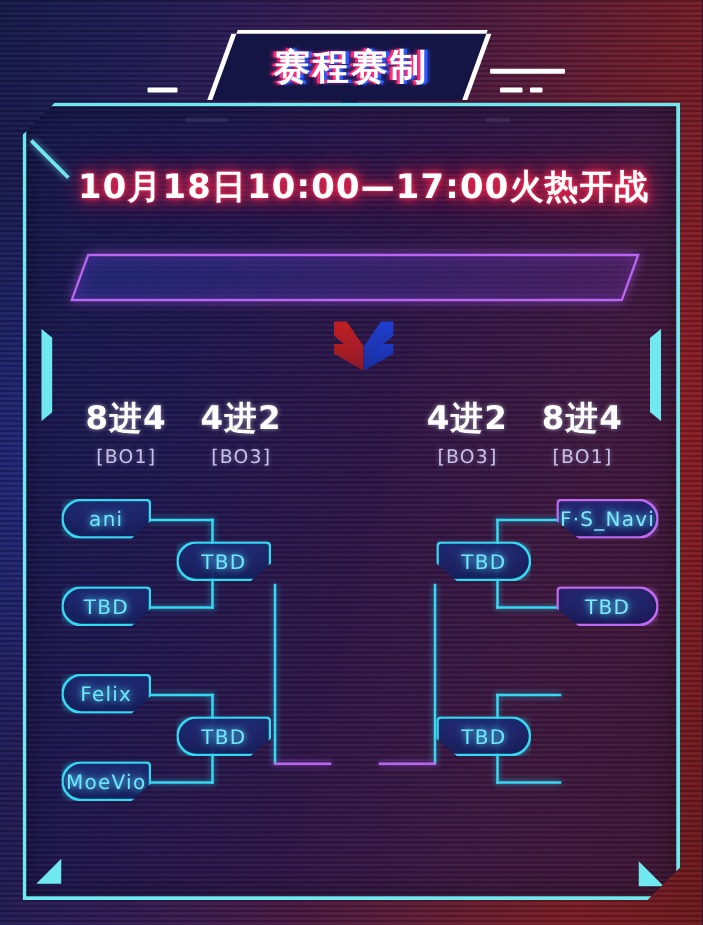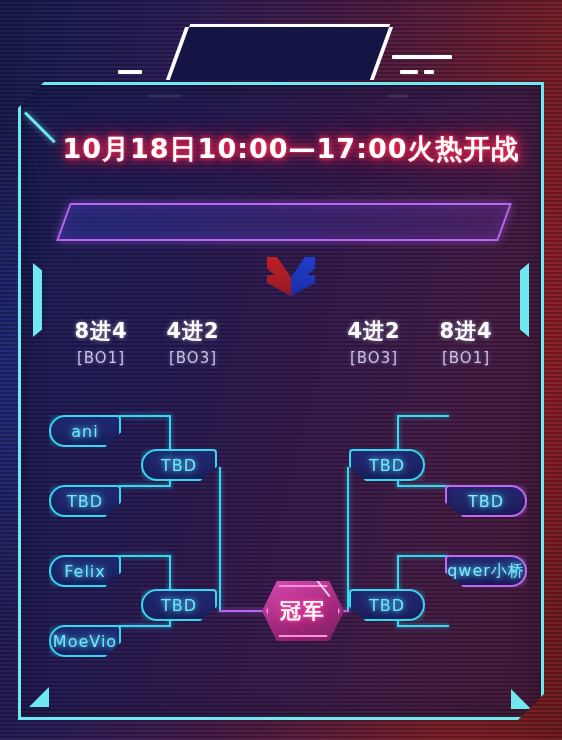--- a/index.html
+++ b/index.html
@@ -160,21 +160,21 @@
     background:linear-gradient(180deg,#1d3ac2,#18268a);
     clip-path:polygon(58% 0,100% 0,100% 26%,0 72%,0 46%);
   }
 
   
   #rounds { position:absolute; left:0; top:232px; width:526px; height:62px; }
   .round-col {
     position:absolute; top:0; width:110px; text-align:center;
   }
   .round-name {
-    font-size:21px; font-weight:bold; letter-spacing:1px;
+    font-size:26px; font-weight:bold; letter-spacing:1px;
     color:#ffffff;
     text-shadow:0 0 4px rgba(255,255,255,.55), 1px 1px 0 rgba(40,20,80,.9);
   }
   .round-name.champ {
     font-size:23px;
     text-shadow:0 0 5px rgba(255,255,255,.8), 0 0 12px rgba(255,190,230,.6), 1px 1px 0 rgba(60,20,70,.9);
   }
   .round-bo {
     margin-top:4px; font-size:15px; letter-spacing:1px;
     color:#c9c3e8;
@@ -185,21 +185,20 @@
   #bracket { position:absolute; left:0; top:300px; width:526px; height:270px; }
   .box {
     position:absolute; height:32px;
     background:linear-gradient(180deg, rgba(36,44,120,.95), rgba(26,30,92,.95));
     border:2px solid #36d8f2;
     box-shadow:0 0 7px rgba(54,216,242,.55), inset 0 0 10px rgba(0,40,90,.5);
     display:flex; align-items:center; justify-content:center;
     font-size:16px; letter-spacing:1px;
     color:#6fe8ff;
     text-shadow:0 0 5px rgba(90,225,255,.95), 0 0 11px rgba(60,200,255,.55);
-    margin-top:16px;
   }
   .box.left   { border-radius:16px 4px 4px 16px; clip-path:polygon(0 0,100% 0,100% 55%,78% 100%,0 100%); }
   .box.right  { border-radius:4px 16px 16px 4px; clip-path:polygon(0 0,100% 0,100% 100%,22% 100%,0 55%); }
   .box.magenta {
     border-color:#c06af0;
     box-shadow:0 0 7px rgba(192,106,240,.6), inset 0 0 10px rgba(40,10,80,.5);
     color:#7fe9ff;
   }
   .conn {
     position:absolute; background:#36d8f2;
@@ -244,20 +243,21 @@
 
 <div id="titlewrap">
   <div class="tdash" style="left:118px;top:46px;width:24px;"></div>
   <div class="tdash" style="left:148px;top:70px;width:34px;"></div>
   <div class="tdash" style="left:392px;top:31px;width:60px;"></div>
   <div class="tdash" style="left:400px;top:46px;width:18px;"></div>
   <div class="tdash" style="left:424px;top:46px;width:10px;"></div>
   <div class="tdash" style="left:388px;top:70px;width:20px;"></div>
   <div id="title-plate"></div>
   <div id="title-notch"></div>
+  <div id="title-text">赛程赛制</div>
 </div>
 
 <div id="frame">
   <div id="frame-scan"></div>
   <div class="corner-line" id="cl-tl"></div>
   <div class="corner-tri" id="ct-bl"></div>
   <div class="corner-tri" id="ct-br"></div>
   <div class="edge-tab" id="tab-l"></div>
   <div class="edge-tab" id="tab-r"></div>
 
@@ -337,27 +337,22 @@
     <div class="conn v" style="left:326px;top:82px;height:144px;"></div>
     <div class="conn h m" style="left:282px;top:225px;width:46px;"></div>
 
     <div class="box right" style="left:328px;top:48px;width:76px;">
       <span>TBD</span>
     </div>
     <div class="box right" style="left:328px;top:188px;width:76px;">
       <span>TBD</span>
     </div>
 
+    <div class="box right magenta" style="left:424px;top:14px;width:82px;">
+      <span>F·S_Navi</span>
+    </div>
     <div class="box right magenta" style="left:424px;top:84px;width:82px;">
       <span>TBD</span>
     </div>
-    <div class="box right magenta" style="left:424px;top:154px;width:82px;">
-      <span>qwer小桥</span>
-    </div>
-
-    <div id="champ">
-      <div id="champ-in"></div>
-      <div id="champ-shine"></div>
-      <span id="champ-text">冠军</span>
-    </div>
+
 
   </div>
 </div>
 
 </body></html>

